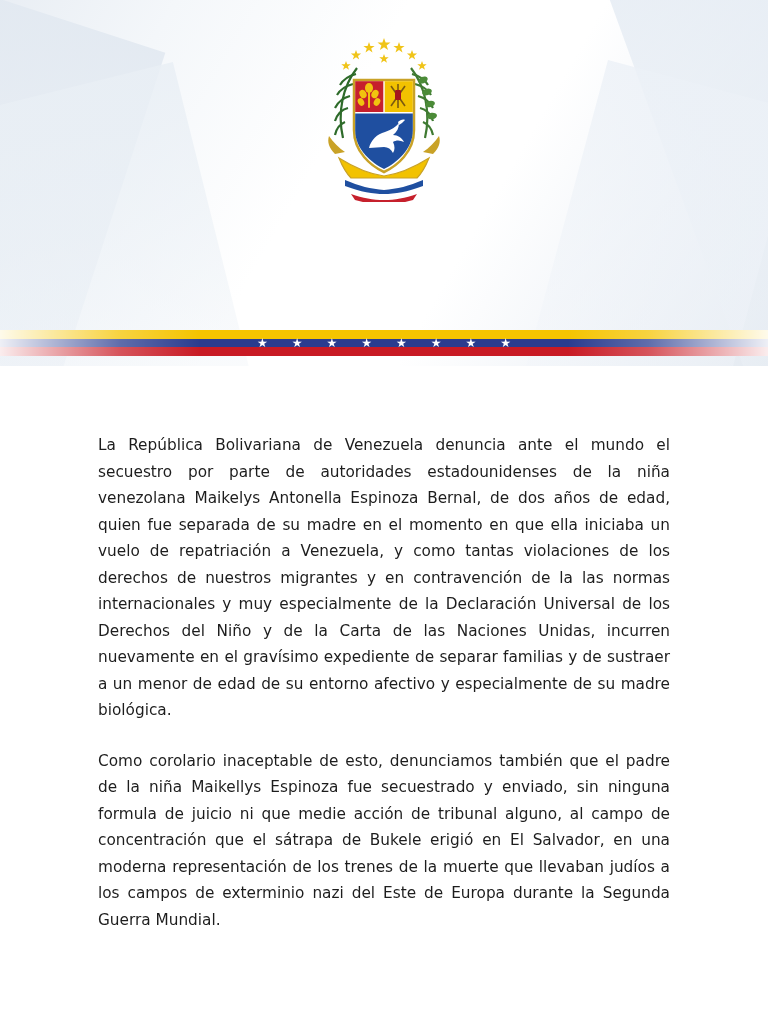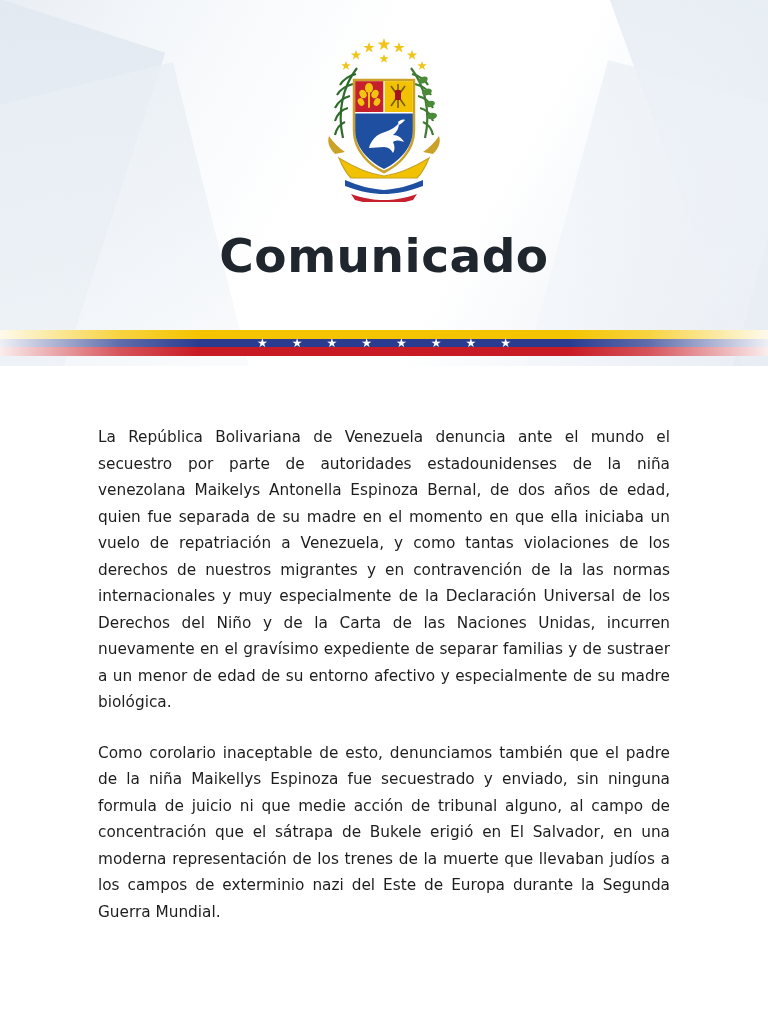--- a/index.html
+++ b/index.html
@@ -158,21 +158,21 @@
     padding: 58px 98px 0 98px;
     box-sizing: border-box;
   }
   .para {
     font-family: "DejaVu Sans", sans-serif;
     font-size: 15.3px;
     line-height: 26.5px;
     color: #1d1d1d;
     text-align: justify;
     text-justify: inter-word;
-    margin: 0 0 24px 0;
+    margin: 8px 0 24px 0;
   }
 </style>
 </head>
 <body>
 
 <div class="page">
 
   <div class="header">
     <div class="facet f1"></div>
     <div class="facet f2"></div>
@@ -254,21 +254,20 @@
 
           <g fill="#c9a227">
             <path d="M36,120 C30,114 28,108 30,102 C34,108 40,114 46,118 Z"></path>
             <path d="M134,120 C140,114 142,108 140,102 C136,108 130,114 124,118 Z"></path>
           </g>
         </svg>
       </div>
     </div>
 
     <div class="title-block">
-      <div class="maintitle">Comunicado</div>
     </div>
 
     <div class="flag-bar">
       <div class="flag-stripe flag-yellow"></div>
       <div class="flag-stripe flag-blue">
         <div class="stars">
           <span class="star">★</span>
           <span class="star">★</span>
           <span class="star">★</span>
           <span class="star">★</span>

